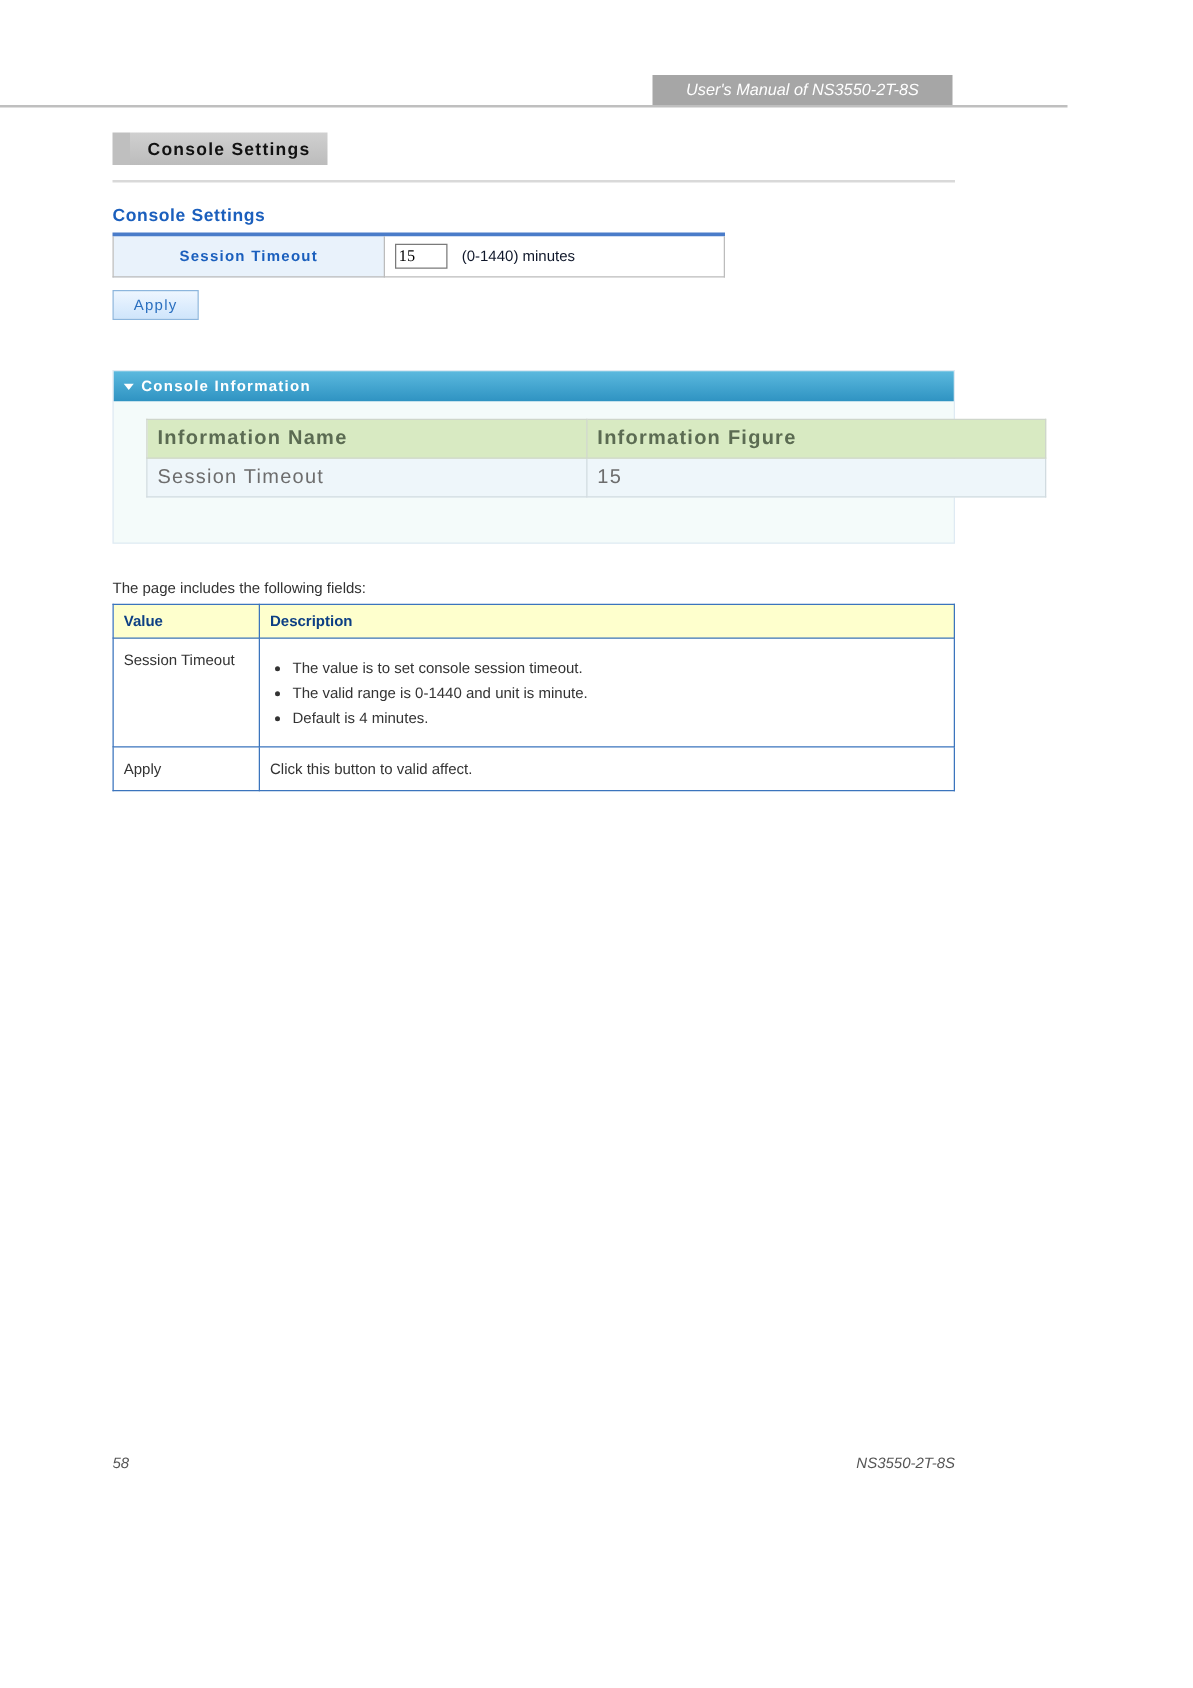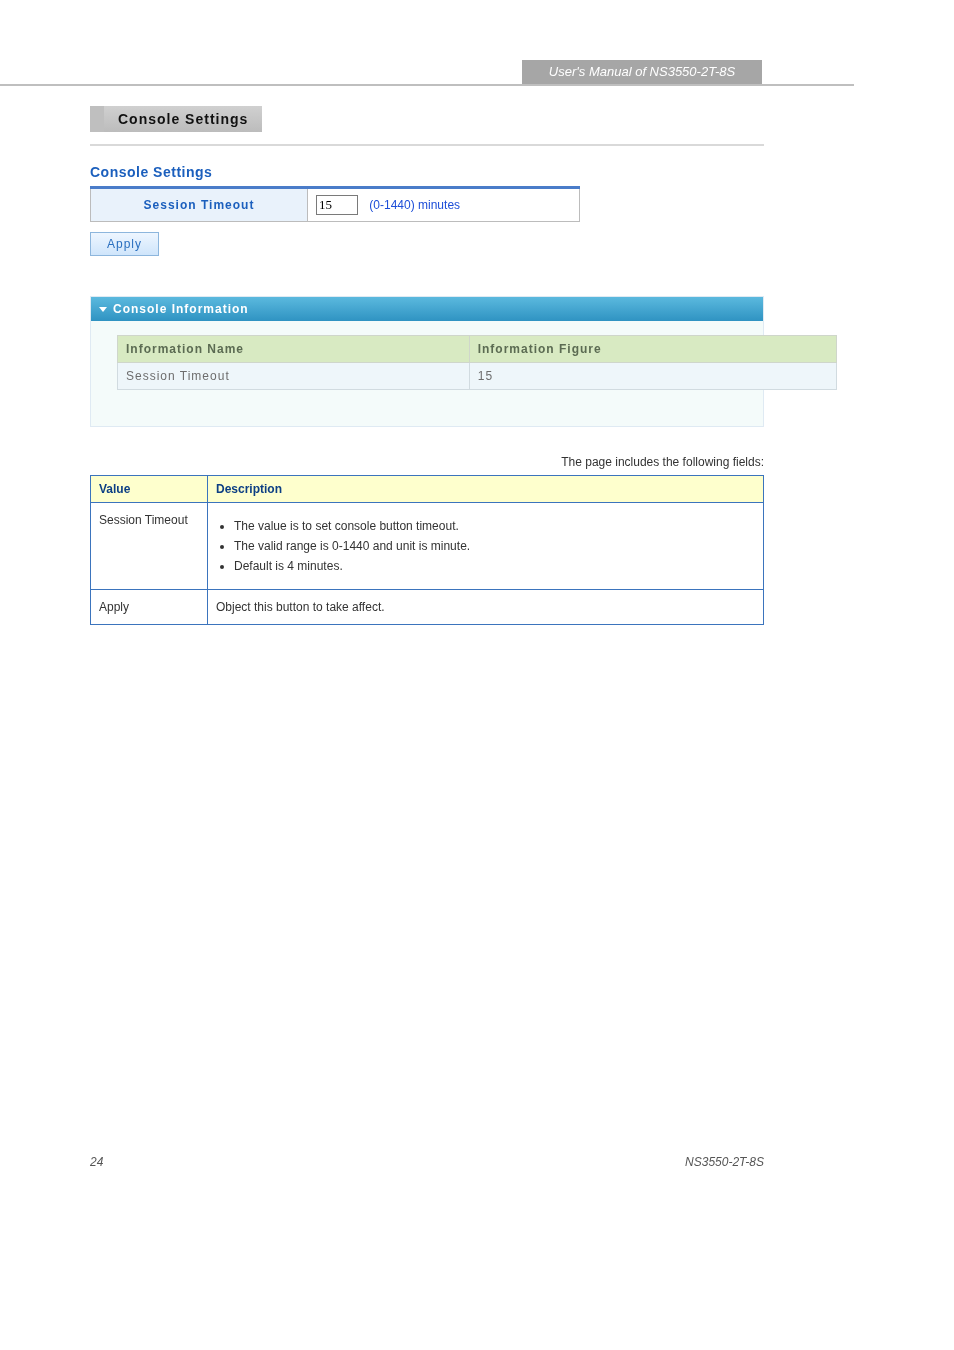--- a/index.html
+++ b/index.html
@@ -11,29 +11,29 @@
   .panel-stub{width:14px;background:#bfbfbf}
   .panel-title{background:linear-gradient(#d0d0d0,#bcbcbc);padding:5px 14px;color:#111;font-weight:bold;font-size:14px;letter-spacing:1px}
   .hr{height:2px;background:#d9d9d9;margin:0 0 18px 0}
   .figcap{text-align:center;color:#444;font-size:12px;margin:10px 0 18px 0}
   .section-title{color:#1b5fbd;font-weight:bold;font-size:14px;letter-spacing:0.5px;margin:6px 0 6px 0}
   .form-table{width:490px;border-collapse:collapse}
   .form-table td{border:1px solid #bcbcbc;padding:6px 8px;font-size:12px}
   .form-table .hdrow td{border-top:3px solid #4a7cc9}
   .form-table .lbl{background:#e9f2fb;color:#1b5fbd;font-weight:bold;text-align:center;width:200px;letter-spacing:1px}
   .form-table input[type=text]{width:36px;font-family:serif;font-size:13px;padding:1px 2px;border:1px solid #7a7a7a}
-  .hint{color:#1d4ed8;font-size:12px;padding-left:8px}
+  .hint{color:#0f172a;font-size:12px;padding-left:8px}
   .apply-btn{display:inline-block;margin-top:10px;padding:4px 16px;background:linear-gradient(#eef6ff,#cfe5fb);border:1px solid #8db6dd;color:#2a6fbf;font-size:12px;letter-spacing:1px;cursor:pointer}
   .info-section{margin-top:40px;border:1px solid #dfeaf3;background:#f4fbfa;padding-bottom:36px}
   .info-header{background:linear-gradient(#5bb9de,#2f93c2);color:#fff;font-weight:bold;font-size:12px;padding:5px 8px;display:flex;align-items:center;gap:6px;letter-spacing:1px}
   .info-header .caret{display:inline-block;width:0;height:0;border-left:4px solid transparent;border-right:4px solid transparent;border-top:5px solid #fff}
-  .info-table{width:720px;margin:14px 0 0 26px;border-collapse:collapse;font-size:12px}
+  .info-table{width:720px;margin:14px 0 0 26px;border-collapse:collapse;font-size:16px}
   .info-table th{background:#d8eac2;color:#5b6b52;text-align:left;font-weight:bold;padding:6px 8px;border:1px solid #cfd6cb;letter-spacing:1px}
   .info-table td{background:#eef6fa;border:1px solid #d1dbe0;padding:6px 8px;color:#6d6d6d;letter-spacing:1px}
-  .desc-caption{text-align:right;margin:28px 0 6px 0;font-size:12px}
+  .desc-caption{text-align:left;margin:28px 0 6px 0;font-size:12px}
   .desc-table{width:100%;border-collapse:collapse;font-size:12px}
   .desc-table th{background:#feffcd;border:1px solid #3b74bd;padding:6px 8px;color:#0d3f84;font-weight:bold;text-align:left}
   .desc-table td{border:1px solid #3b74bd;padding:10px 8px;vertical-align:top}
   .desc-table td.obj{width:100px}
   .bullets{margin:6px 0 0 0;padding-left:18px}
   .bullets li{margin-bottom:6px}
   .footer{margin-top:530px;color:#555;font-size:12px;font-style:italic}
   .footer .pg{float:left}
   .footer .model{float:right}
   .clr{clear:both}
@@ -93,32 +93,32 @@
     <table class="desc-table">
       <tbody>
           <tr>
         <th>Value</th>
         <th>Description</th>
       </tr>
       <tr>
         <td class="obj">Session Timeout</td>
         <td>
           <ul class="bullets">
-            <li>The value is to set console button timeout.</li>
+            <li>The value is to set console session timeout.</li>
             <li>The valid range is 0-1440 and unit is minute.</li>
             <li>Default is 4 minutes.</li>
           </ul>
         </td>
       </tr>
       <tr>
         <td class="obj">Apply</td>
-        <td>Object this button to take affect.</td>
+        <td>Click this button to valid affect.</td>
       </tr>
     </tbody>
       </table>
 
     <div class="footer">
-      <span class="pg">24</span>
+      <span class="pg">58</span>
       <span class="model">NS3550-2T-8S</span>
       <div class="clr"></div>
     </div>
   </div>
 </div>
 
 </body></html>

